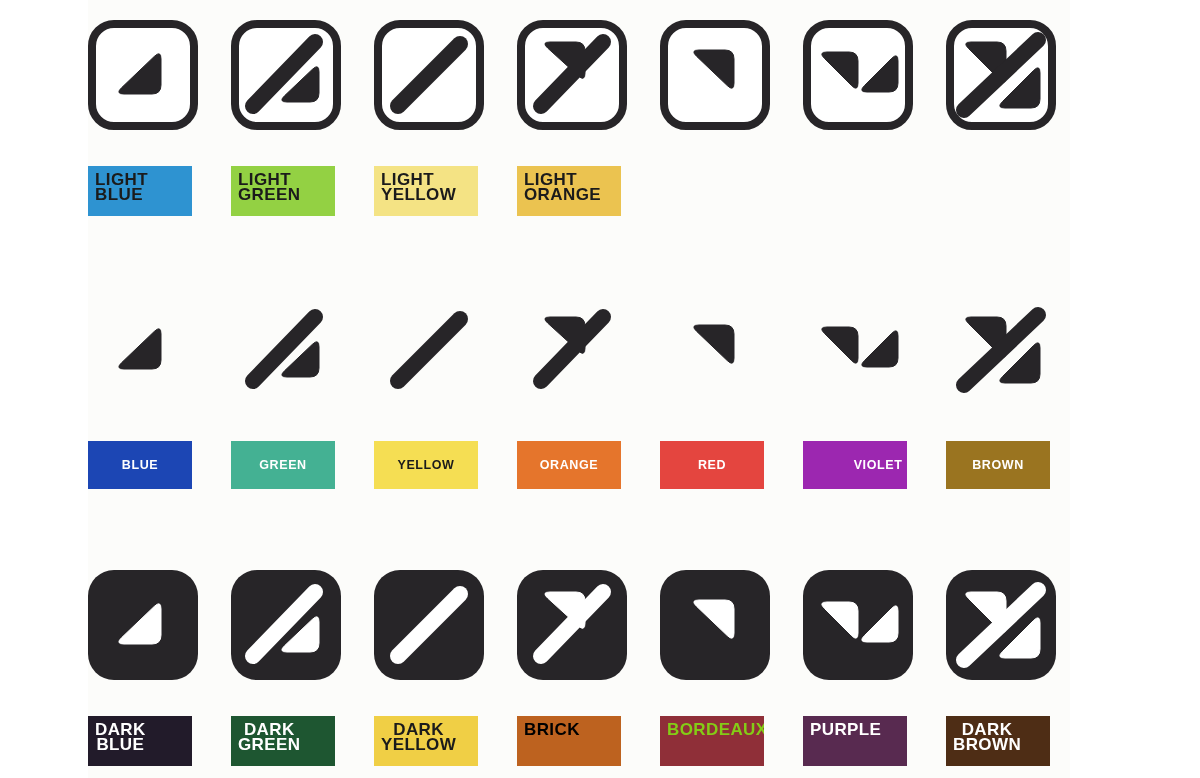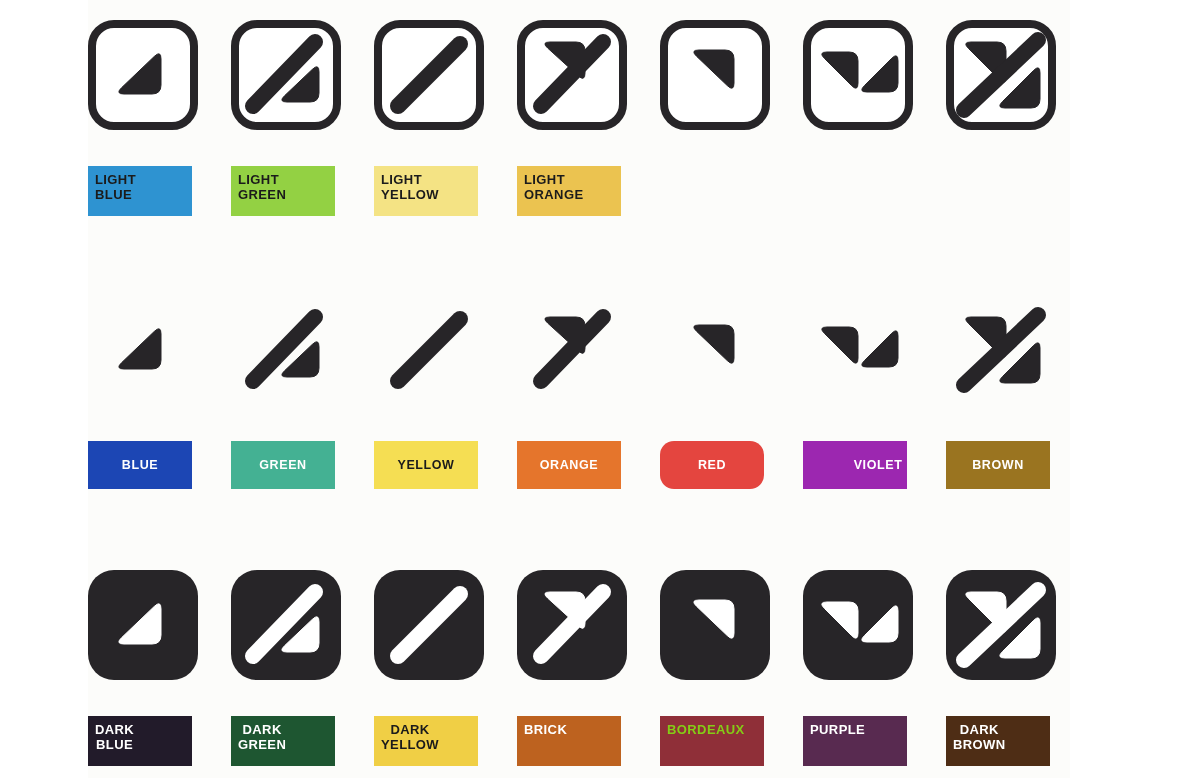--- a/index.html
+++ b/index.html
@@ -106,21 +106,21 @@
   }
   .swatch.one-line {
     top: 146px;
     height: 48px;
     justify-content: center;
     padding: 0 4px;
   }
   .swatch .txt {
     font-family: "Liberation Sans", sans-serif;
     font-weight: bold;
-    font-size: 13px;
+    font-size: 17px;
     line-height: 15px;
     letter-spacing: 0.4px;
     white-space: pre-line;
     text-transform: uppercase;
   }
   .swatch.one-line .txt {
     text-align: center;
     font-size: 12.5px;
     letter-spacing: 0.6px;
   }
@@ -293,21 +293,21 @@
         <div class="cell" style="left: 572px;">
           <div class="tile bare">
             <div class="glyphbox">
               <svg viewBox="0 0 110 110" xmlns="http://www.w3.org/2000/svg">
                 <g fill="#272528" stroke="#272528" stroke-linejoin="round" stroke-linecap="round">
                   <path d="M36.51 36.21Q30.00 30.00 39.00 30.00L65.00 30.00Q74.00 30.00 74.00 39.00L74.00 63.00Q74.00 72.00 67.49 65.79Z"></path>
                 </g>
               </svg>
             </div>
           </div>
-          <div class="swatch one-line" style="background: rgb(228, 69, 63); border-radius: 14px;">
+          <div class="swatch one-line" style="background: rgb(228, 69, 63);">
             <span class="txt" style="color: rgb(255, 255, 255);">RED</span>
           </div>
         </div>
         <div class="cell" style="left: 715px;">
           <div class="tile bare">
             <div class="glyphbox">
               <svg viewBox="0 0 110 110" xmlns="http://www.w3.org/2000/svg">
                 <g fill="#272528" stroke="#272528" stroke-linejoin="round" stroke-linecap="round">
                   <path d="M21.36 38.36Q15.00 32.00 24.00 32.00L46.00 32.00Q55.00 32.00 55.00 41.00L55.00 63.00Q55.00 72.00 48.64 65.64Z"></path>
                   <path d="M61.36 65.64Q55.00 72.00 64.00 72.00L86.00 72.00Q95.00 72.00 95.00 63.00L95.00 41.00Q95.00 32.00 88.64 38.36Z"></path>
@@ -388,21 +388,21 @@
             <div class="glyphbox">
               <svg viewBox="0 0 110 110" xmlns="http://www.w3.org/2000/svg">
                 <g fill="#ffffff" stroke="#ffffff" stroke-linejoin="round" stroke-linecap="round">
                   <path d="M30.66 28.05Q24.00 22.00 33.00 22.00L59.00 22.00Q68.00 22.00 68.00 31.00L68.00 53.00Q68.00 62.00 61.34 55.95Z"></path>
                   <line x1="24" y1="86" x2="86" y2="22" stroke-width="16" stroke-linecap="round"></line>
                 </g>
               </svg>
             </div>
           </div>
           <div class="swatch two-line" style="background: rgb(189, 98, 31);">
-            <span class="txt" style="color: #ffffff;">BRICK</span>
+            <span class="txt" style="color: #000000;">BRICK</span>
           </div>
         </div>
         <div class="cell" style="left: 572px;">
           <div class="tile filled">
             <div class="glyphbox">
               <svg viewBox="0 0 110 110" xmlns="http://www.w3.org/2000/svg">
                 <g fill="#ffffff" stroke="#ffffff" stroke-linejoin="round" stroke-linecap="round">
                   <path d="M36.51 36.21Q30.00 30.00 39.00 30.00L65.00 30.00Q74.00 30.00 74.00 39.00L74.00 63.00Q74.00 72.00 67.49 65.79Z"></path>
                 </g>
               </svg>

